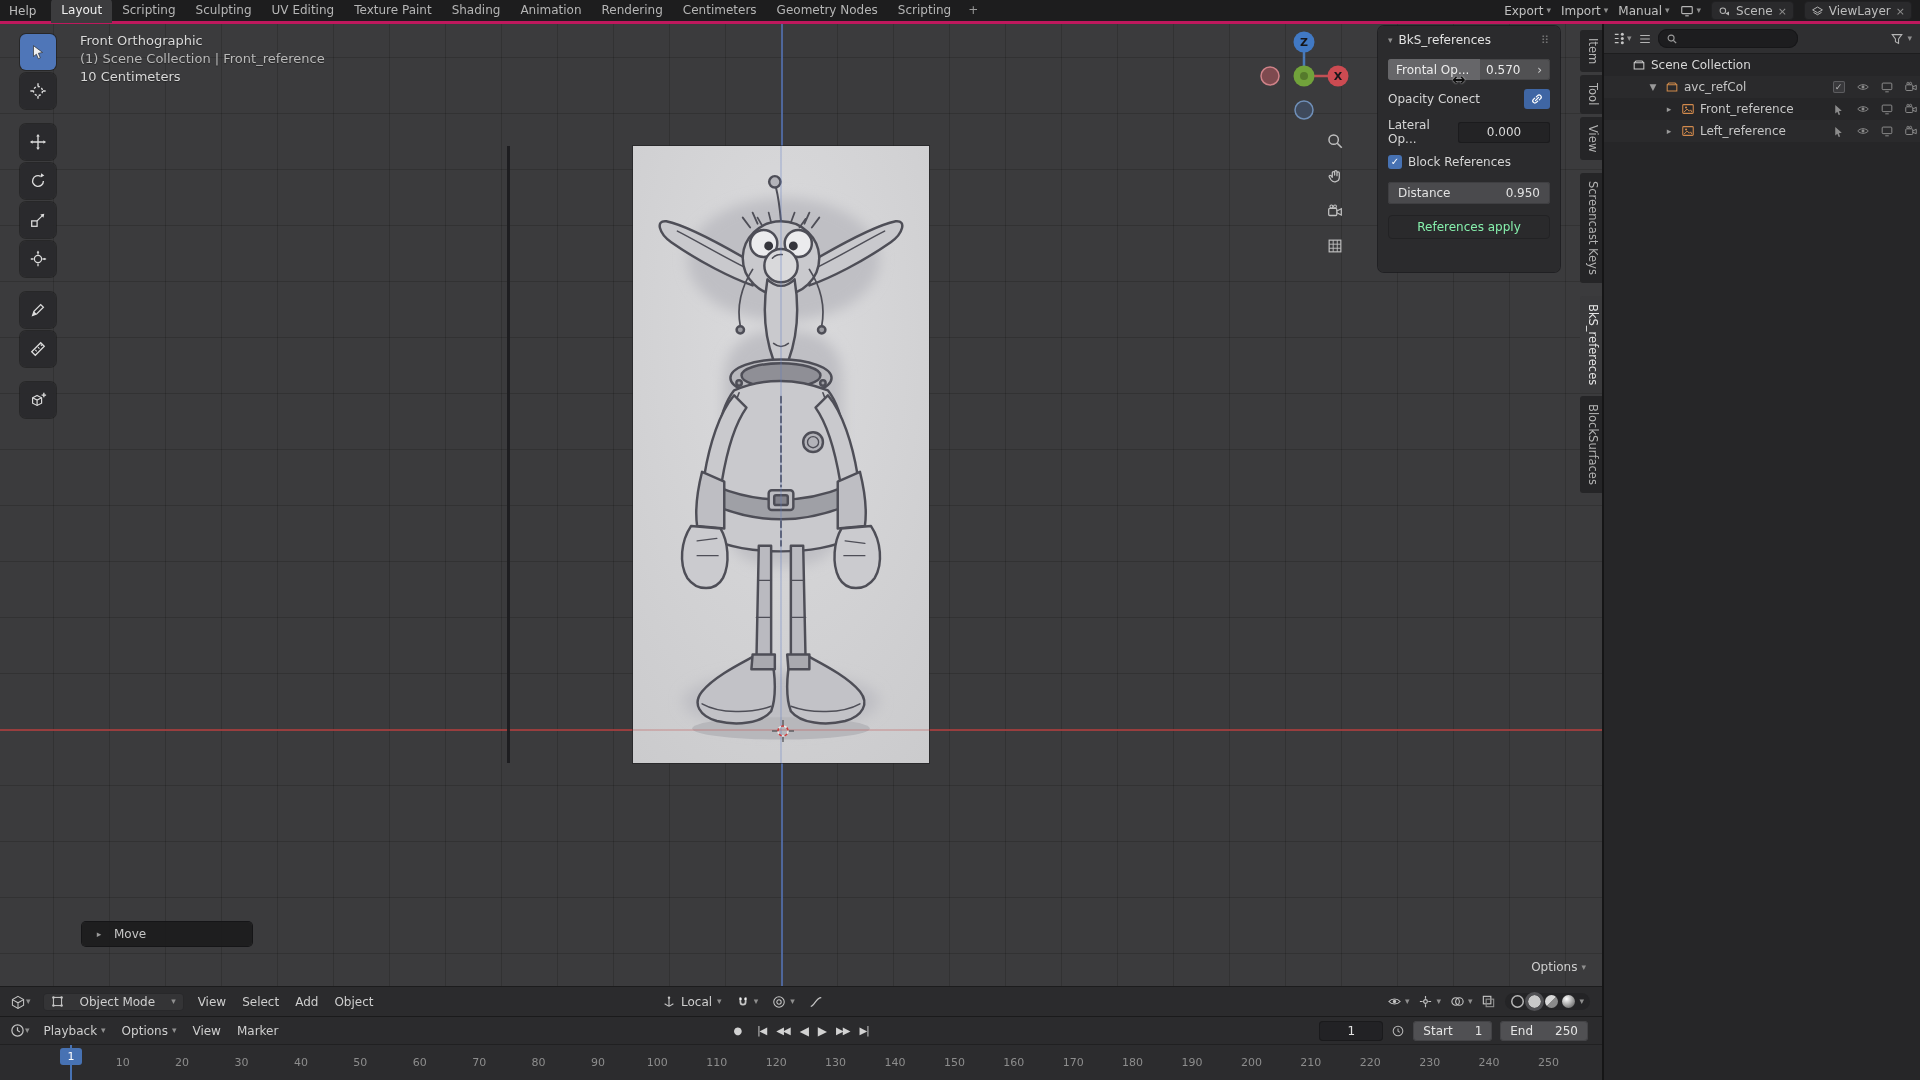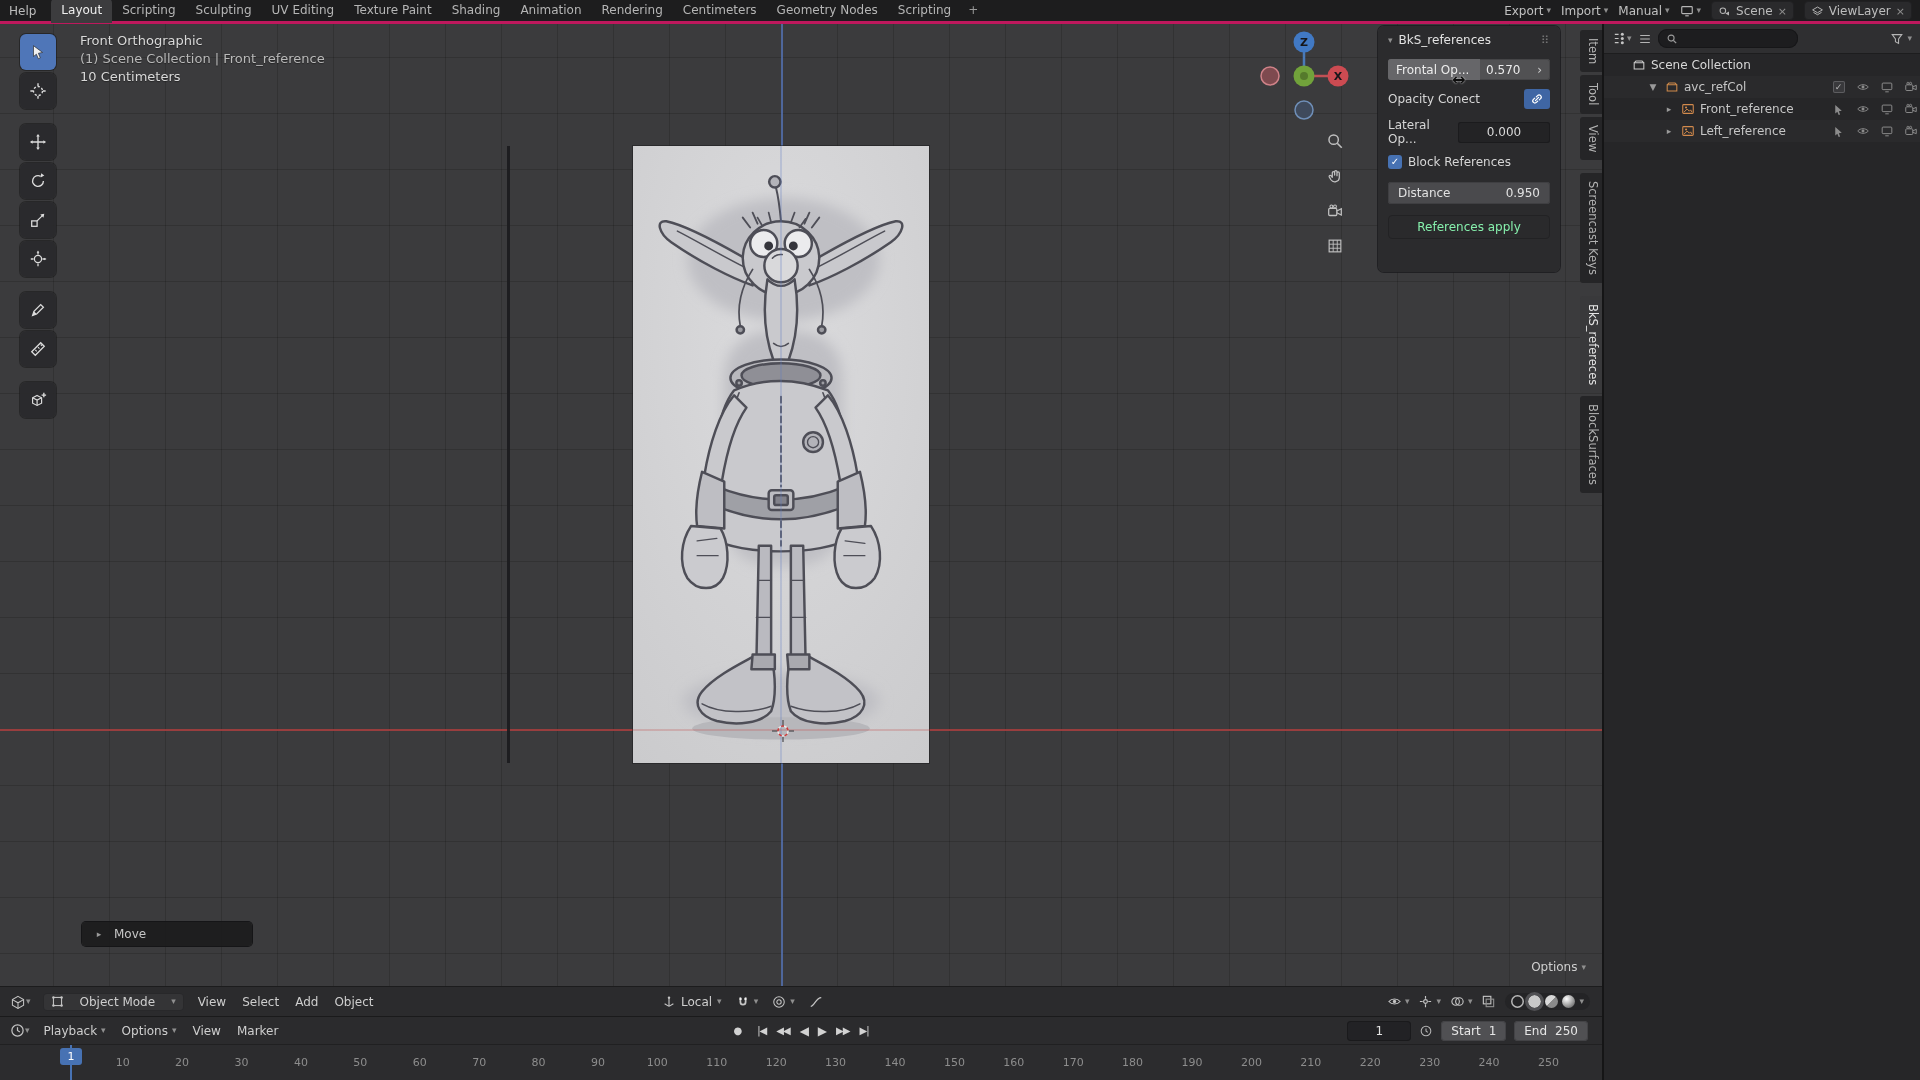--- a/index.html
+++ b/index.html
@@ -123,21 +123,21 @@
 .sph-rend{background:radial-gradient(circle at 35% 30%,#fff,#777 75%)}
 .sph-active{outline:3px solid #505053;outline-offset:0;border-radius:50%}
 
 
 #tl-transport{position:absolute;left:50%;transform:translateX(-50%);display:flex;align-items:center;gap:10px;color:#d2d2d2}
 .tp{font-size:10px;letter-spacing:-1px;white-space:nowrap}
 .tp.play{font-size:12px}
 #tl-right{position:absolute;right:14px;display:flex;align-items:center;gap:8px}
 .framefield{width:64px;height:20px;background:#222225;border-radius:4px;display:flex;align-items:center;
   justify-content:center;color:#e3e3e3;box-shadow:inset 0 0 0 1px #1a1a1c}
-.rangepill{height:20px;background:#505053;border-radius:4px;display:flex;align-items:center;gap:8px;
+.rangepill{height:20px;background:#505053;border-radius:4px;display:flex;align-items:center;gap:22px;
   padding:0 10px;color:#e6e6e6;box-shadow:inset 0 0 0 1px #434346}
 .ruler-ticks{position:absolute;left:93px;top:0;width:1485px;height:36px;display:flex}
 .ruler-ticks .tick{flex:1;text-align:center;line-height:36px;font-size:11px;color:#8d8d8d}
 #playhead-line{position:absolute;left:70px;top:0;width:2px;height:36px;background:#4772b3}
 #playhead-box{position:absolute;left:60px;top:3px;width:22px;height:17px;background:#4772b3;border-radius:3px;
   color:#fff;font-size:11px;display:flex;align-items:center;justify-content:center}
 </style>
 </head>
 <body>
 

